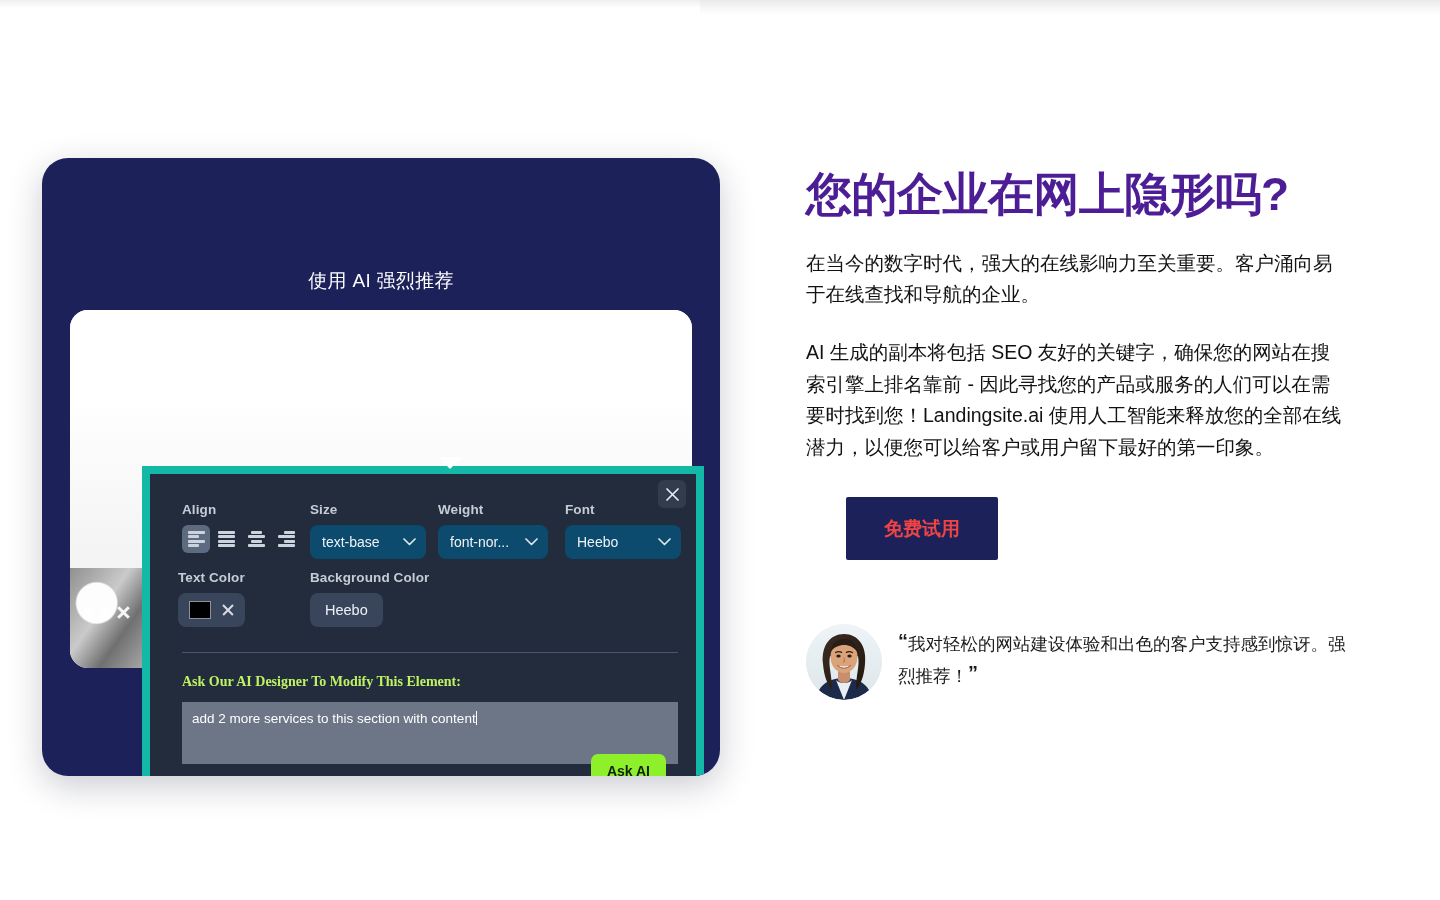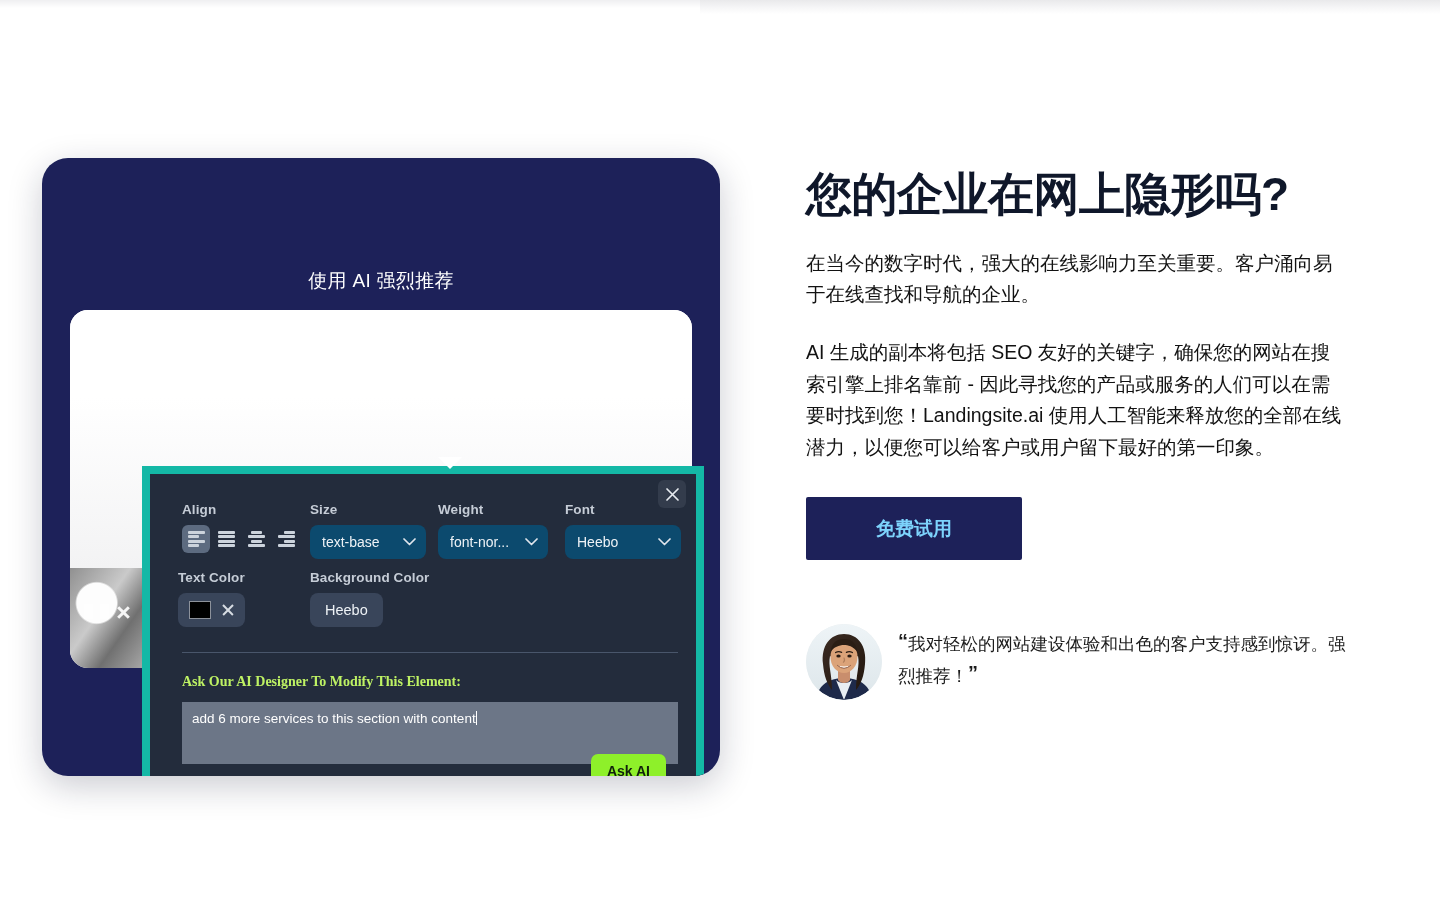--- a/index.html
+++ b/index.html
@@ -299,46 +299,47 @@
   }
 
   
   .right {
     position: absolute;
     left: 806px;
     top: 168px;
     width: 540px;
   }
   .headline {
-    color: #0f172a;
+    color: #4c1d95;
     font-size: 46px;
     font-weight: bold;
     line-height: 1.17;
     margin: 0 0 26px 0;
     letter-spacing: -0.5px;
   }
   .para {
     color: #121212;
     font-size: 19.5px;
     line-height: 1.62;
     margin: 0 0 26px 0;
   }
   .cta {
     display: inline-flex;
     align-items: center;
     justify-content: center;
     background: #1d2159;
-    color: #7dd3fc;
+    color: #ef4444;
     font-size: 19px;
     font-weight: bold;
-    width: 216px;
+    width: 152px;
     height: 63px;
     margin-top: 8px;
     cursor: pointer;
     border-radius: 2px;
+    margin-left: 40px;
   }
   .testimonial {
     display: flex;
     align-items: flex-start;
     gap: 16px;
     margin-top: 64px;
   }
   .avatar {
     flex: 0 0 auto;
     width: 76px;
@@ -485,21 +486,21 @@
 
       <div class="group g-bgcolor">
         <span class="field-label">Background Color</span>
         <div class="choose-btn">Heebo</div>
       </div>
 
       <div class="divider"></div>
 
       <div class="ask-label">Ask Our AI Designer To Modify This Element:</div>
 
-      <div class="prompt-box"><span>add 6 more services to this section with content</span><span class="caret-bar"></span></div>
+      <div class="prompt-box"><span>add 2 more services to this section with content</span><span class="caret-bar"></span></div>
 
       <div class="ask-ai-btn">Ask AI</div>
     </div>
   </div>
 
   <div class="right">
     <h1 class="headline">您的企业在网上隐形吗?</h1>
     <p class="para">在当今的数字时代，强大的在线影响力至关重要。客户涌向易于在线查找和导航的企业。</p>
     <p class="para">AI 生成的副本将包括 SEO 友好的关键字，确保您的网站在搜索引擎上排名靠前 - 因此寻找您的产品或服务的人们可以在需要时找到您！Landingsite.ai 使用人工智能来释放您的全部在线潜力，以便您可以给客户或用户留下最好的第一印象。</p>
     <div class="cta">免费试用</div>

